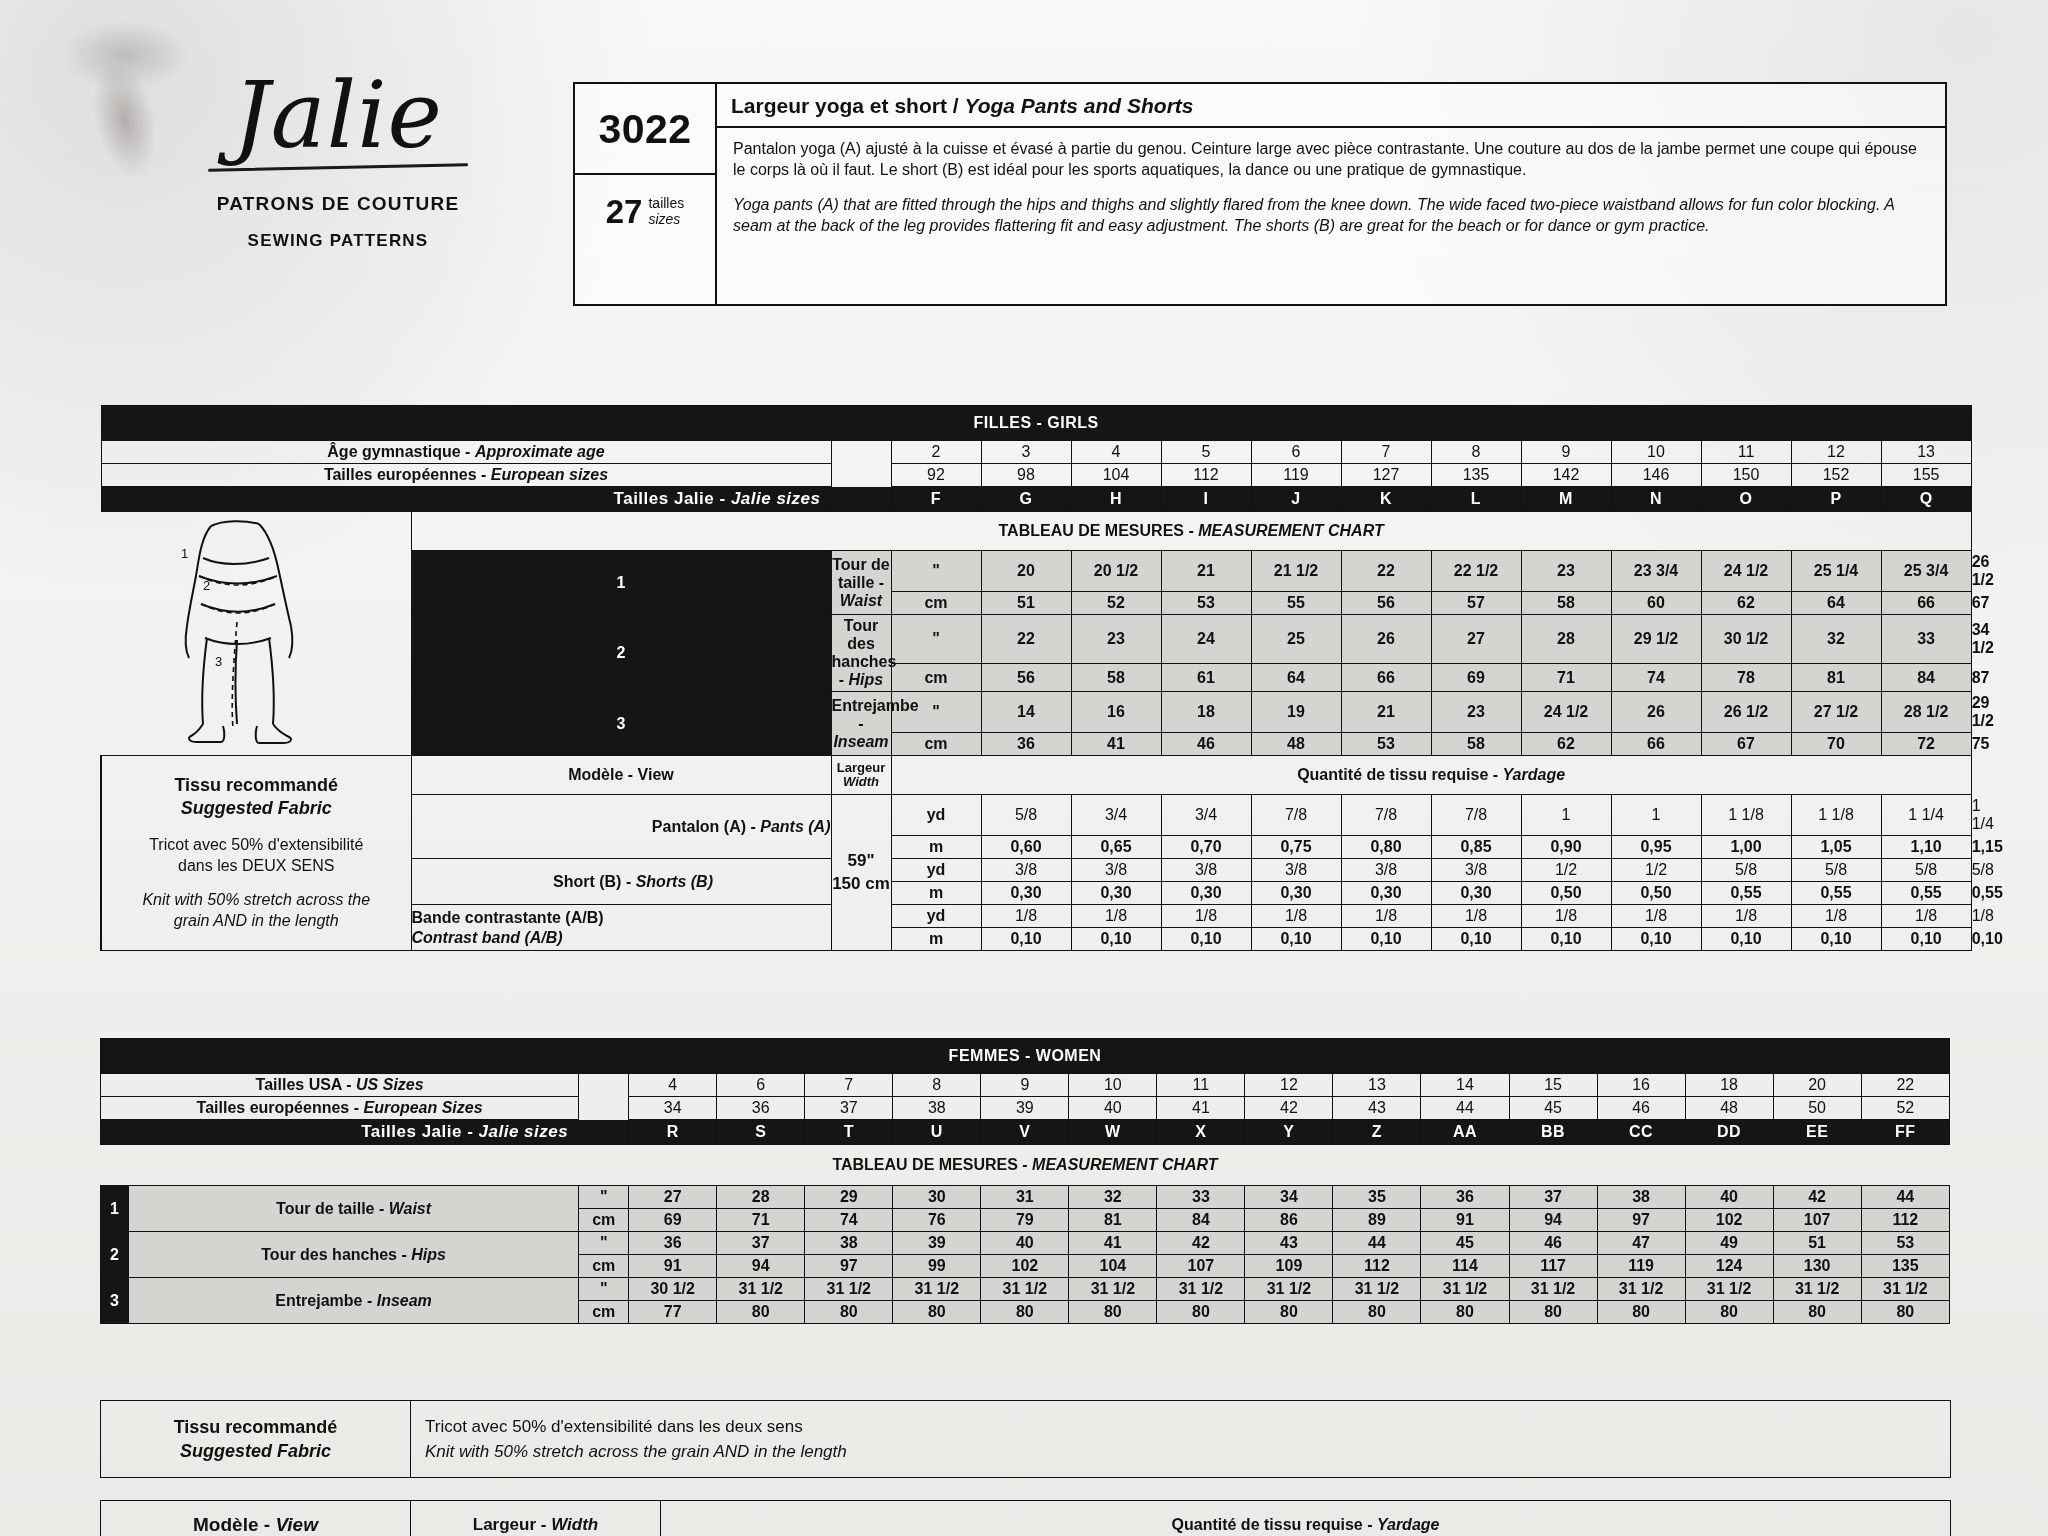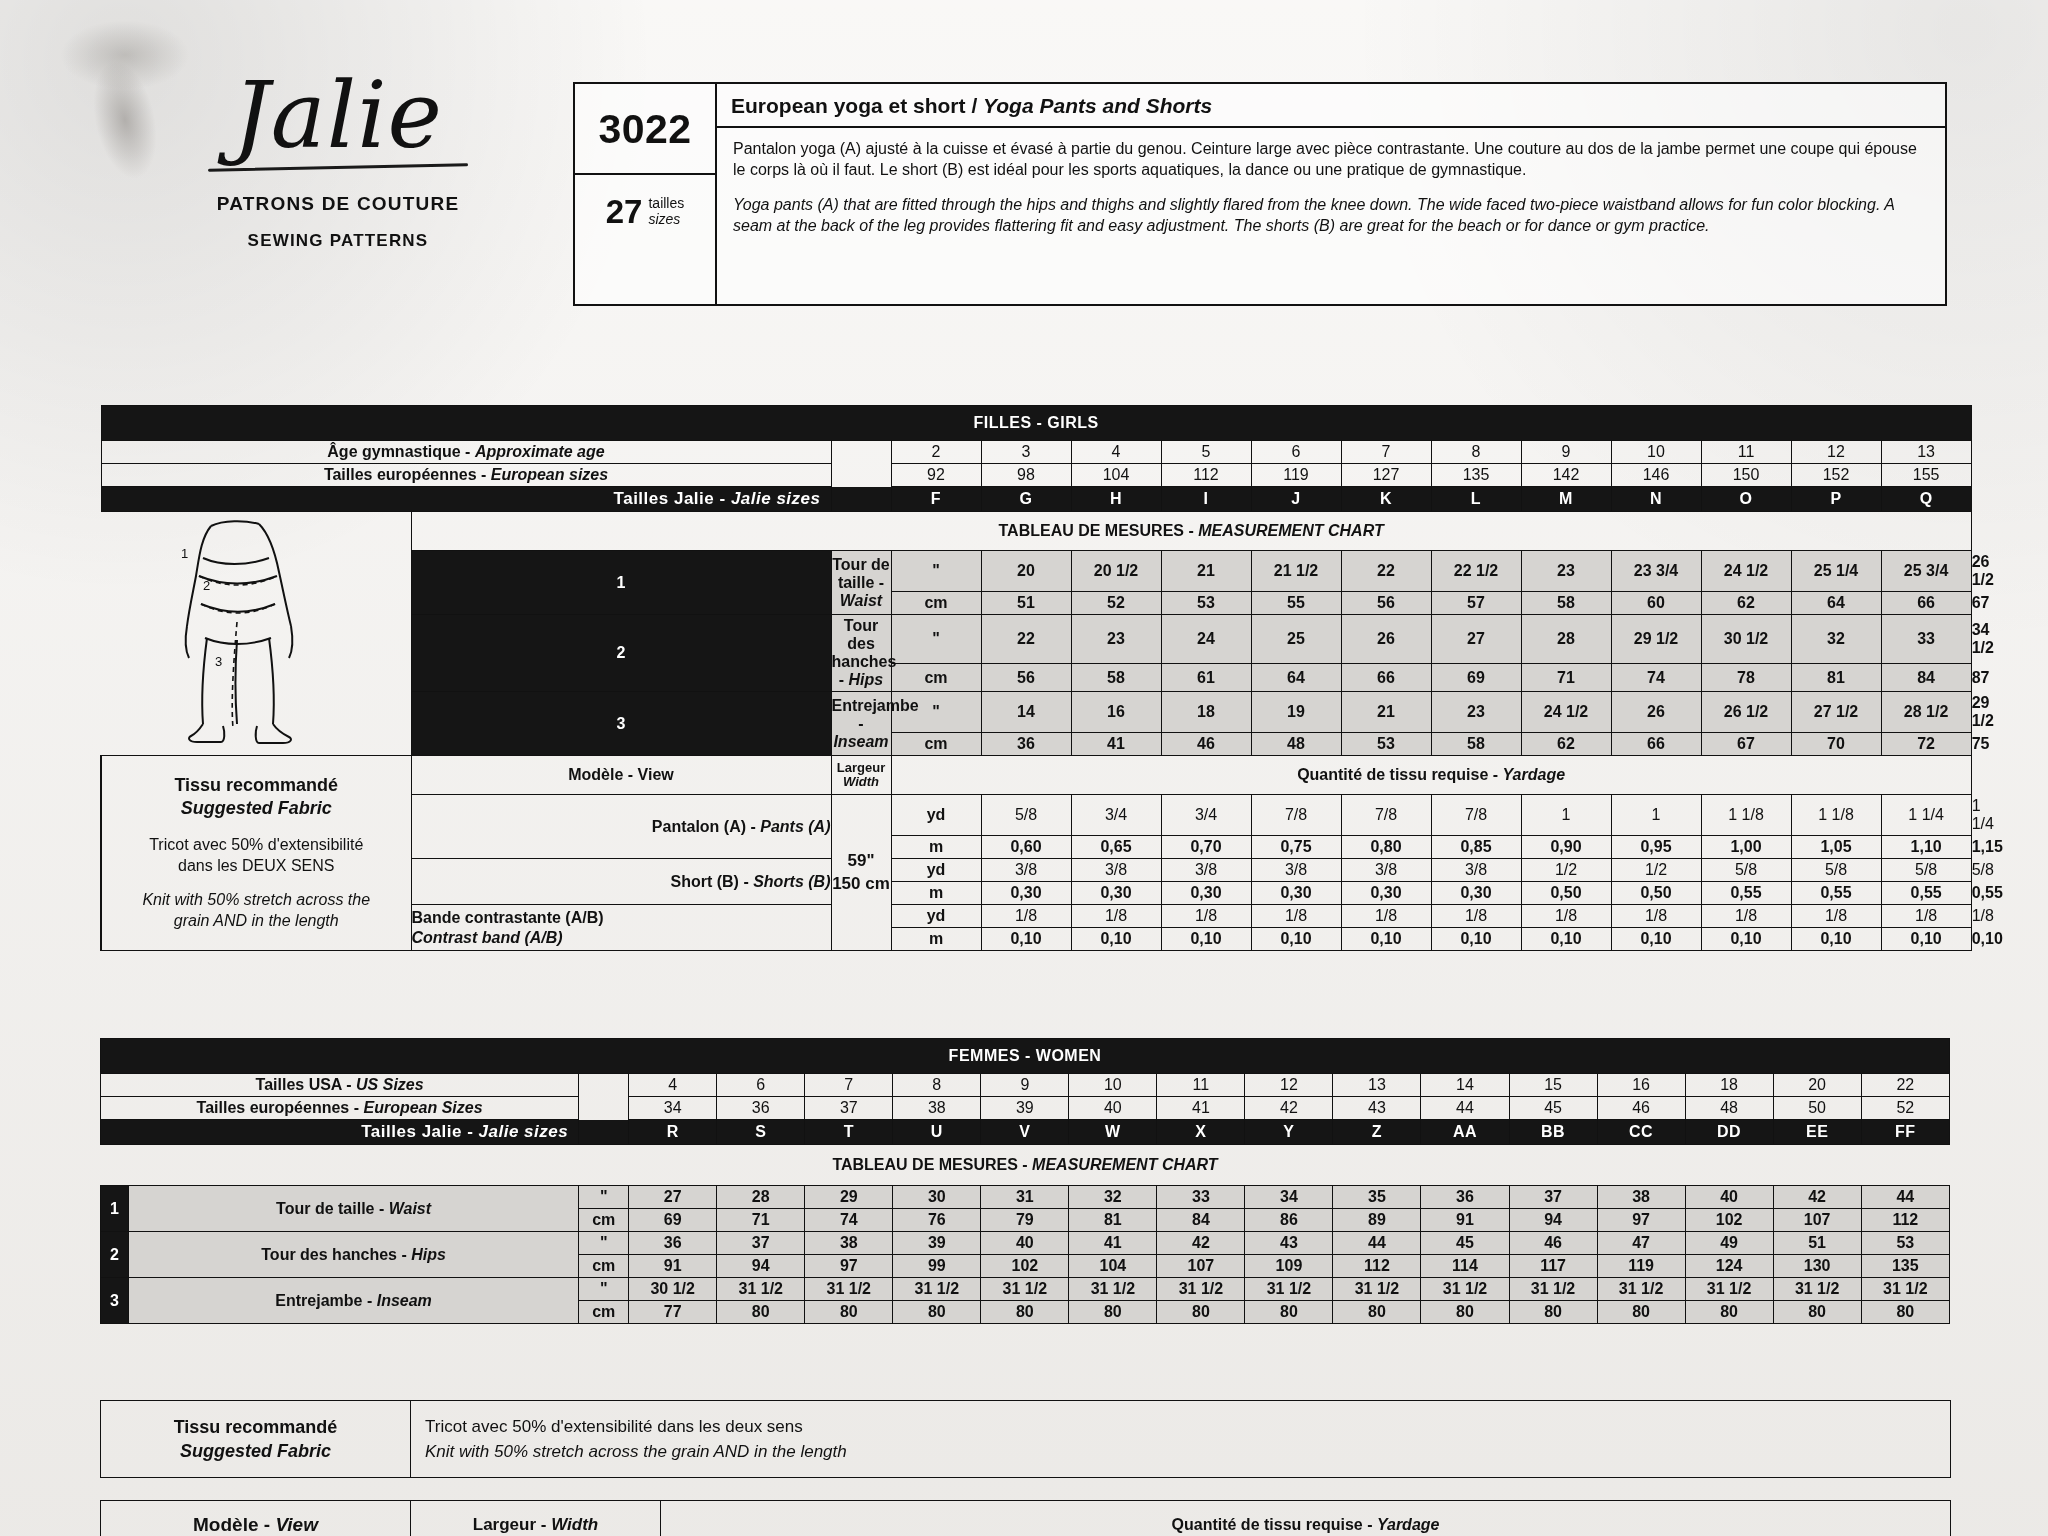--- a/index.html
+++ b/index.html
@@ -129,21 +129,21 @@
       <div class="sizes-row">
         <div class="sizes-num">27</div>
         <div class="sizes-words">
           <div>tailles</div>
           <div><i>sizes</i></div>
         </div>
       </div>
     </div>
     <div class="desc-col">
       <div class="desc-title">
-        <span>European yoga et short</span><span> / </span><i>Yoga Pants and Shorts</i>
+        <span>Largeur yoga et short</span><span> / </span><i>Yoga Pants and Shorts</i>
       </div>
       <div class="desc-body">
         <p class="fr">Pantalon yoga (A) ajusté à la cuisse et évasé à partie du genou. Ceinture large avec pièce contrastante. Une couture au dos de la jambe permet une coupe qui épouse le corps là où il faut. Le short (B) est idéal pour les sports aquatiques, la dance ou une pratique de gymnastique.</p>
         <p class="en">Yoga pants (A) that are fitted through the hips and thighs and slightly flared from the knee down. The wide faced two-piece waistband allows for fun color blocking. A seam at the back of the leg provides flattering fit and easy adjustment. The shorts (B) are great for the beach or for dance or gym practice.</p>
       </div>
     </div>
   </div>
 </div>
 
 <div class="girls-wrap">
@@ -395,21 +395,21 @@
       <td class="num">0,85</td>
       <td class="num">0,90</td>
       <td class="num">0,95</td>
       <td class="num">1,00</td>
       <td class="num">1,05</td>
       <td class="num">1,10</td>
       <td class="num">1,15</td>
     </tr>
 
     <tr>
-      <td rowspan="2" class="lblc" style="text-align:right;padding-left:24px"><span>Short (B)</span> - <i>Shorts (B)</i></td>
+      <td rowspan="2" class="lblc" style="text-align:center;padding-left:24px"><span>Short (B)</span> - <i>Shorts (B)</i></td>
       <td class="unit">yd</td>
       <td>3/8</td>
       <td>3/8</td>
       <td>3/8</td>
       <td>3/8</td>
       <td>3/8</td>
       <td>3/8</td>
       <td>1/2</td>
       <td>1/2</td>
       <td>5/8</td>

